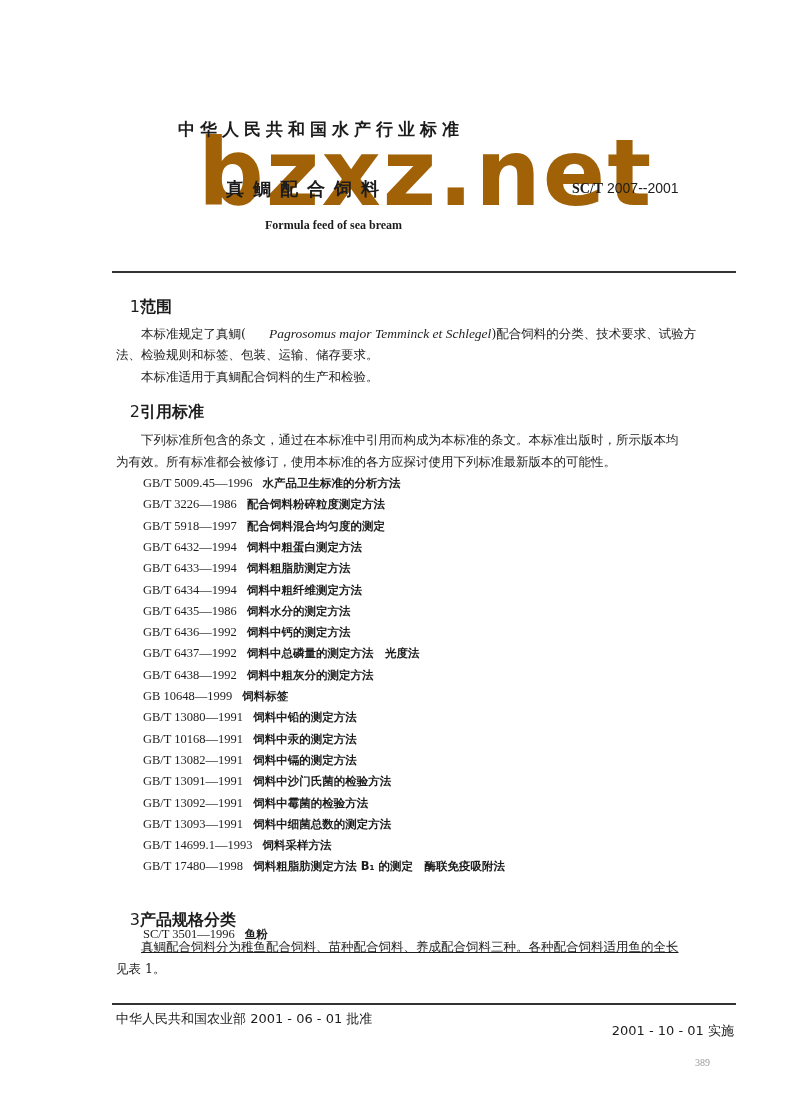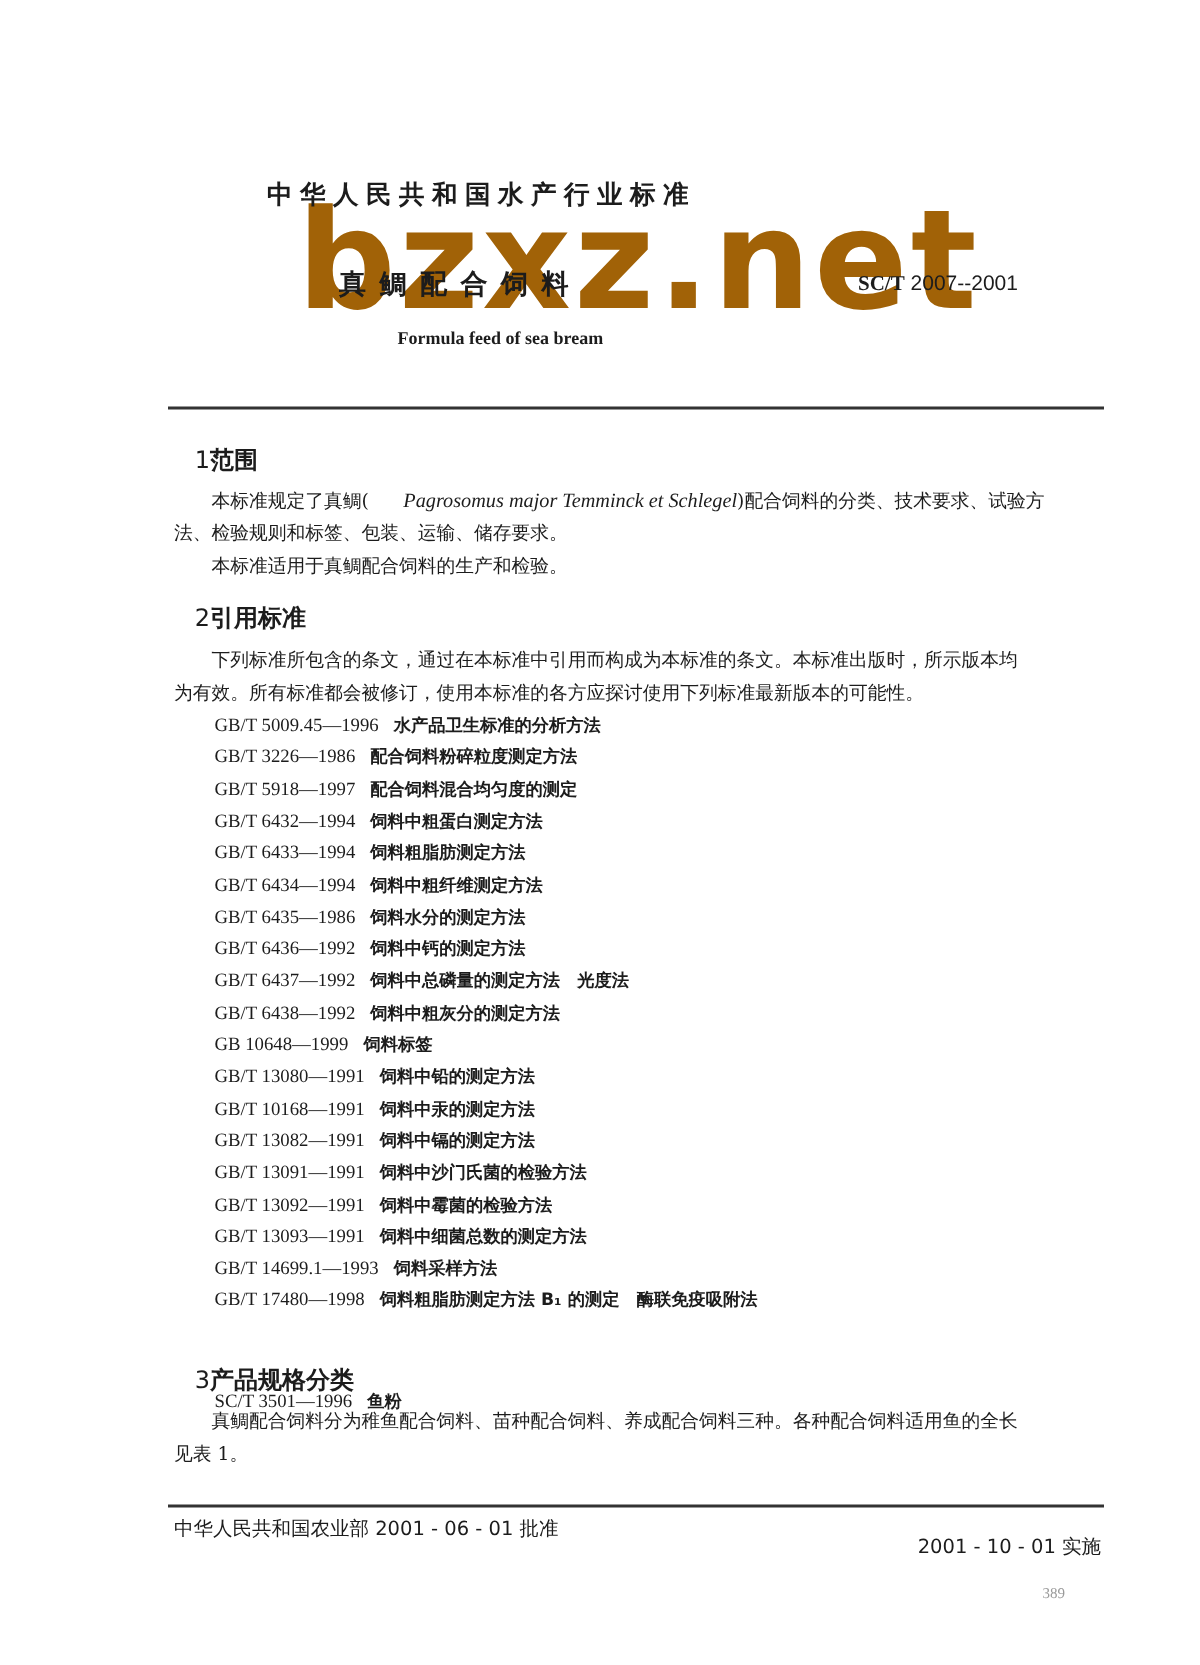--- a/index.html
+++ b/index.html
@@ -83,21 +83,21 @@
     <div class="abs ref" style="left: 143px; top: 795.5px;"><span class="code">GB/T 13092—1991</span><span class="title">饲料中霉菌的检验方法</span></div>
     <div class="abs ref" style="left: 143px; top: 816.8px;"><span class="code">GB/T 13093—1991</span><span class="title">饲料中细菌总数的测定方法</span></div>
     <div class="abs ref" style="left: 143px; top: 838.1px;"><span class="code">GB/T 14699.1—1993</span><span class="title">饲料采样方法</span></div>
     <div class="abs ref" style="left: 143px; top: 859.4px;"><span class="code">GB/T 17480—1998</span><span class="title">饲料粗脂肪测定方法 B₁ 的测定　酶联免疫吸附法</span></div>
     <div class="abs ref" style="left: 143px; top: 880.7px; margin-top: 46px;"><span class="code">SC/T 3501—1996</span><span class="title">鱼粉</span></div>
   </div>
 
 <div class="abs sec-head" style="left:118px; top:910px;">
   <span class="num">3</span><span>产品规格分类</span>
 </div>
-<div class="abs para" style="left:141px; top:936px;">真鲷配合饲料分为稚鱼配合饲料、苗种配合饲料、养成配合饲料三种。各种配合饲料适用鱼的全长</div>
+<div class="abs para" style="left:141px; top:936px;text-decoration:underline;">真鲷配合饲料分为稚鱼配合饲料、苗种配合饲料、养成配合饲料三种。各种配合饲料适用鱼的全长</div>
 <div class="abs para" style="left:116px; top:958px;">见表 1。</div>
 
 <div class="rule" style="top:1003px; height:1.5px;"></div>
 
 <div class="abs footer" style="left:116px; top:1010px;">中华人民共和国农业部 2001 - 06 - 01 批准</div>
 <div class="abs footer" style="right:66px; top:1010px;margin-top:12px;">2001 - 10 - 01 实施</div>
 
 <div class="abs pageno" style="left:695px; top:1057px;">389</div>
 
 </body></html>

